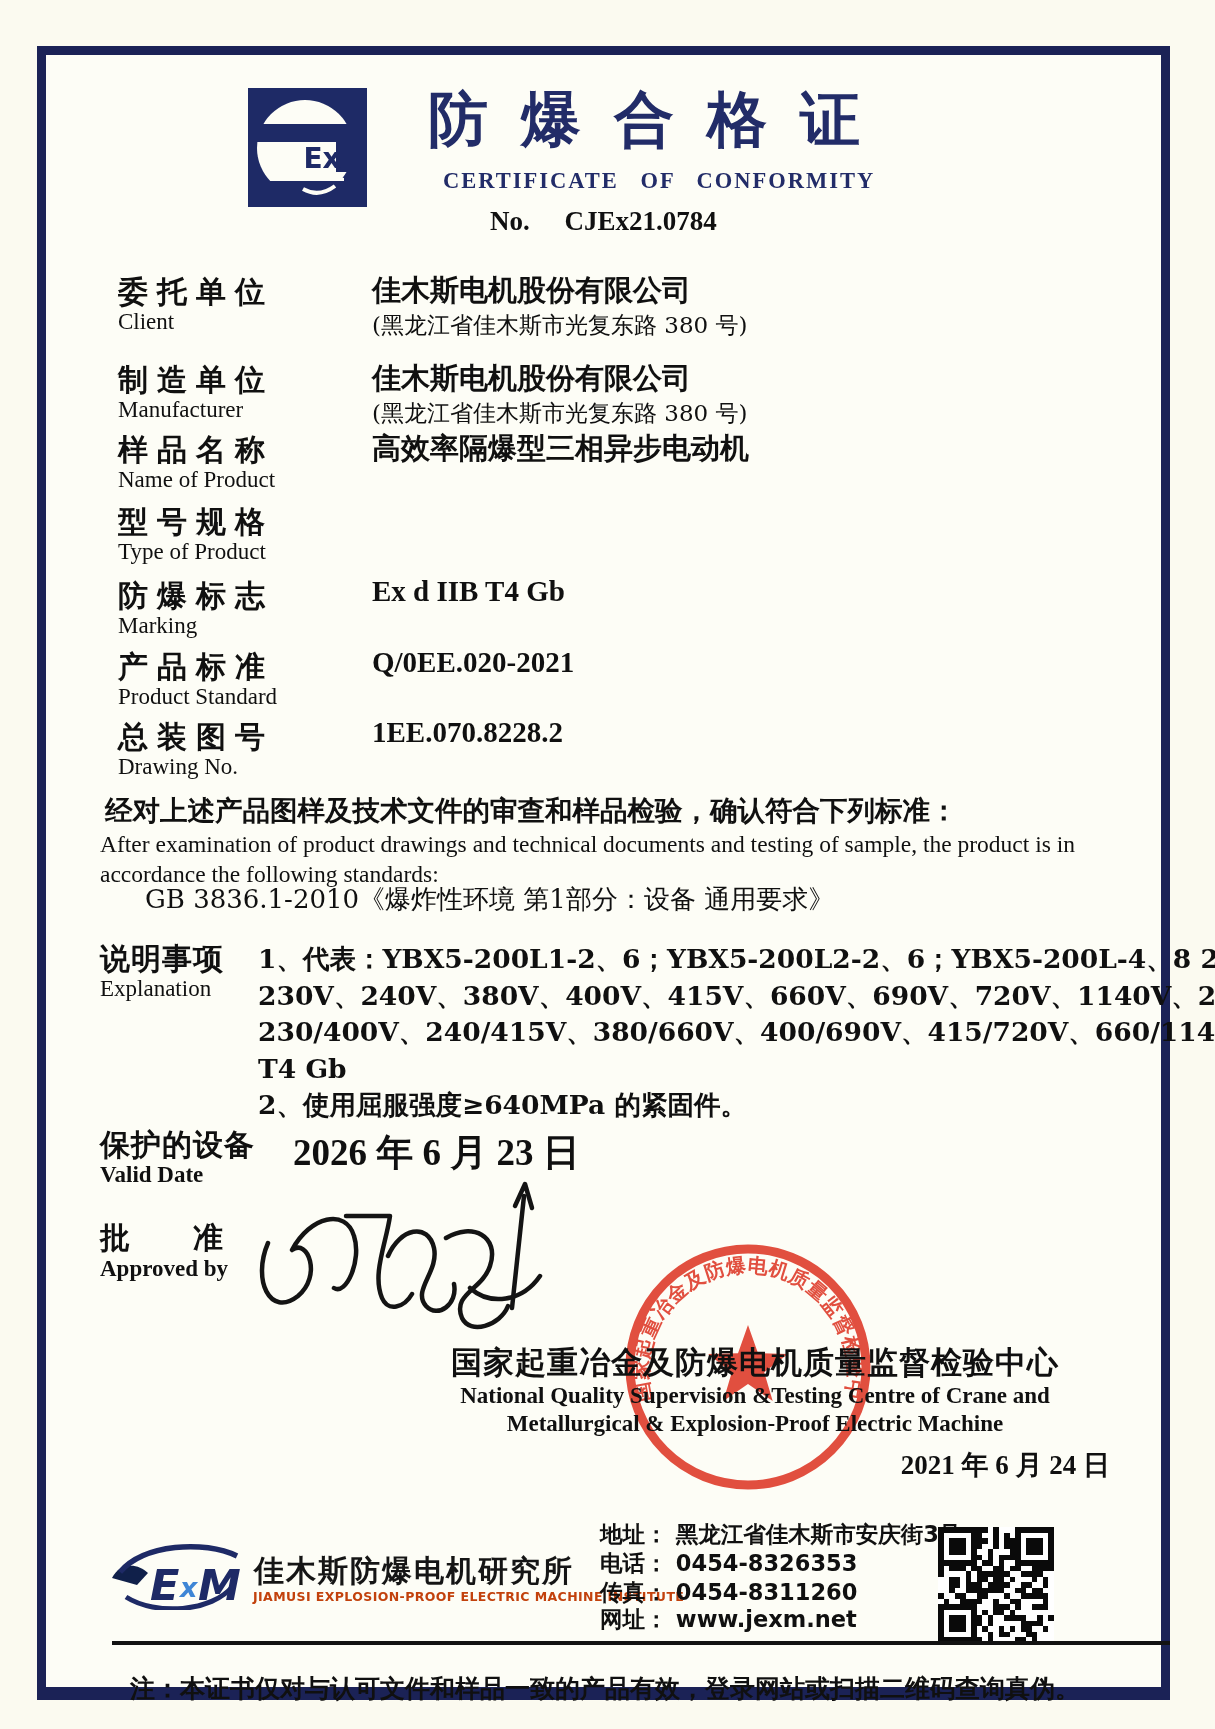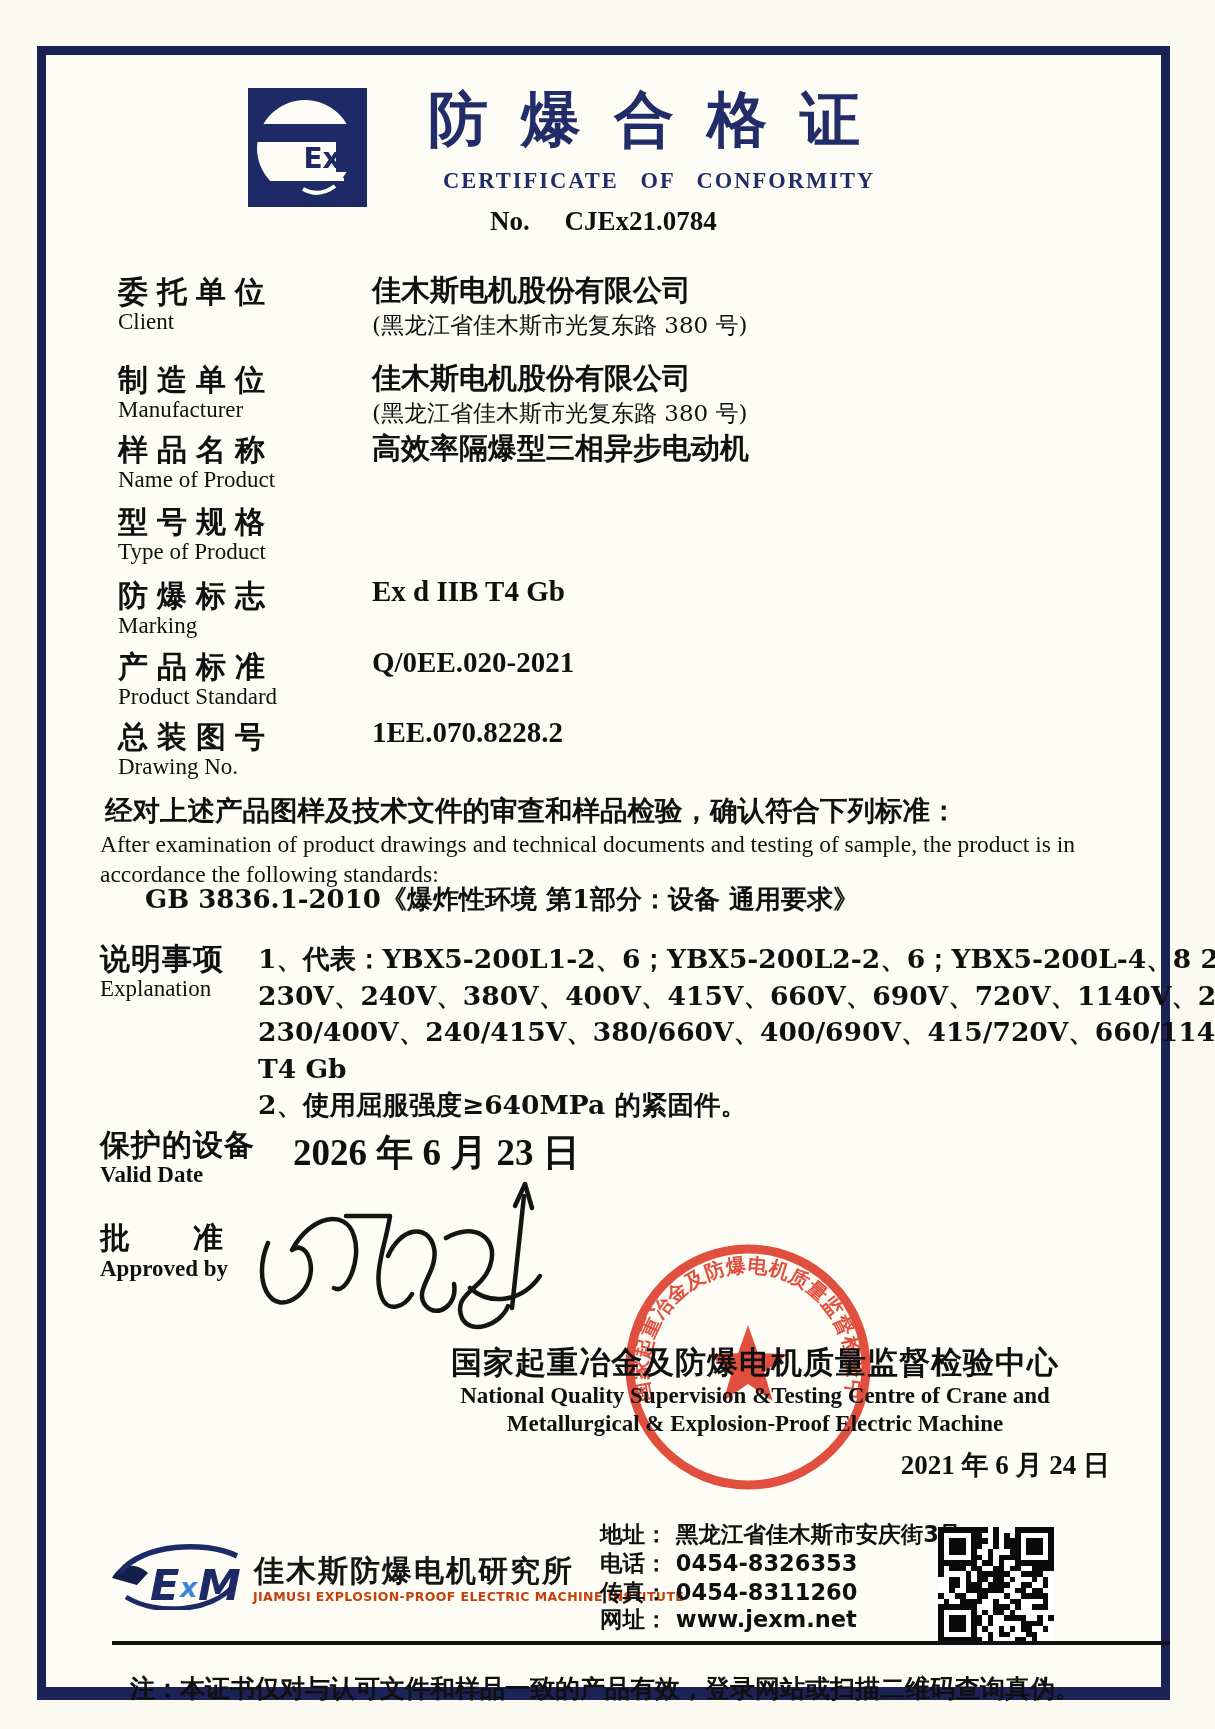--- a/index.html
+++ b/index.html
@@ -13,21 +13,21 @@
   .title-en{font-size:22.5px;font-weight:bold;font-family:"Liberation Serif",serif;letter-spacing:2px;word-spacing:14px;}
   .certno{font-size:27px;font-family:"Liberation Serif",serif;font-weight:600;}
   .lab{font-size:30px;font-weight:bold;letter-spacing:9px;}
   .lab-en{font-size:23px;font-family:"Liberation Serif",serif;}
   .lab-en.b{font-weight:bold;}
   .val-zh{font-size:29px;font-weight:bold;font-family:"DejaVu Serif",serif;}
   .val-alpha{font-size:29px;font-weight:600;font-family:"Liberation Serif",serif;white-space:pre;}
   .val-sub{font-size:23px;font-family:"DejaVu Serif",serif;}
   .stmt-zh{font-size:27.5px;font-weight:bold;}
   .stmt-en{font-size:23.5px;font-family:"Liberation Serif",serif;line-height:30px;white-space:normal;}
-  .std{font-size:26px;font-weight:700;font-family:"DejaVu Serif",serif;}
+  .std{font-size:26px;font-weight:400;font-family:"DejaVu Serif",serif;}
   .exp-line{font-size:26.5px;font-weight:600;font-family:"DejaVu Serif",serif;line-height:36.5px;}
   .issuer-zh{font-size:31px;font-weight:bold;letter-spacing:1px;}
   .issuer-en{font-size:23px;font-weight:bold;font-family:"Liberation Serif",serif;}
   .issuer-date{font-size:27px;font-weight:600;font-family:"Liberation Serif",serif;}
   .inst-zh{font-size:30px;font-weight:bold;letter-spacing:2px;color:#151515;}
   .inst-en{font-size:12.5px;font-weight:bold;color:#c2410c;letter-spacing:0.4px;}
   .contact{font-size:22.5px;font-weight:bold;}
   .contact .cl{display:inline-block;width:68px;}
   .sep{position:absolute;background:#121212;}
   .note{font-size:25px;font-weight:bold;text-align:center;}

